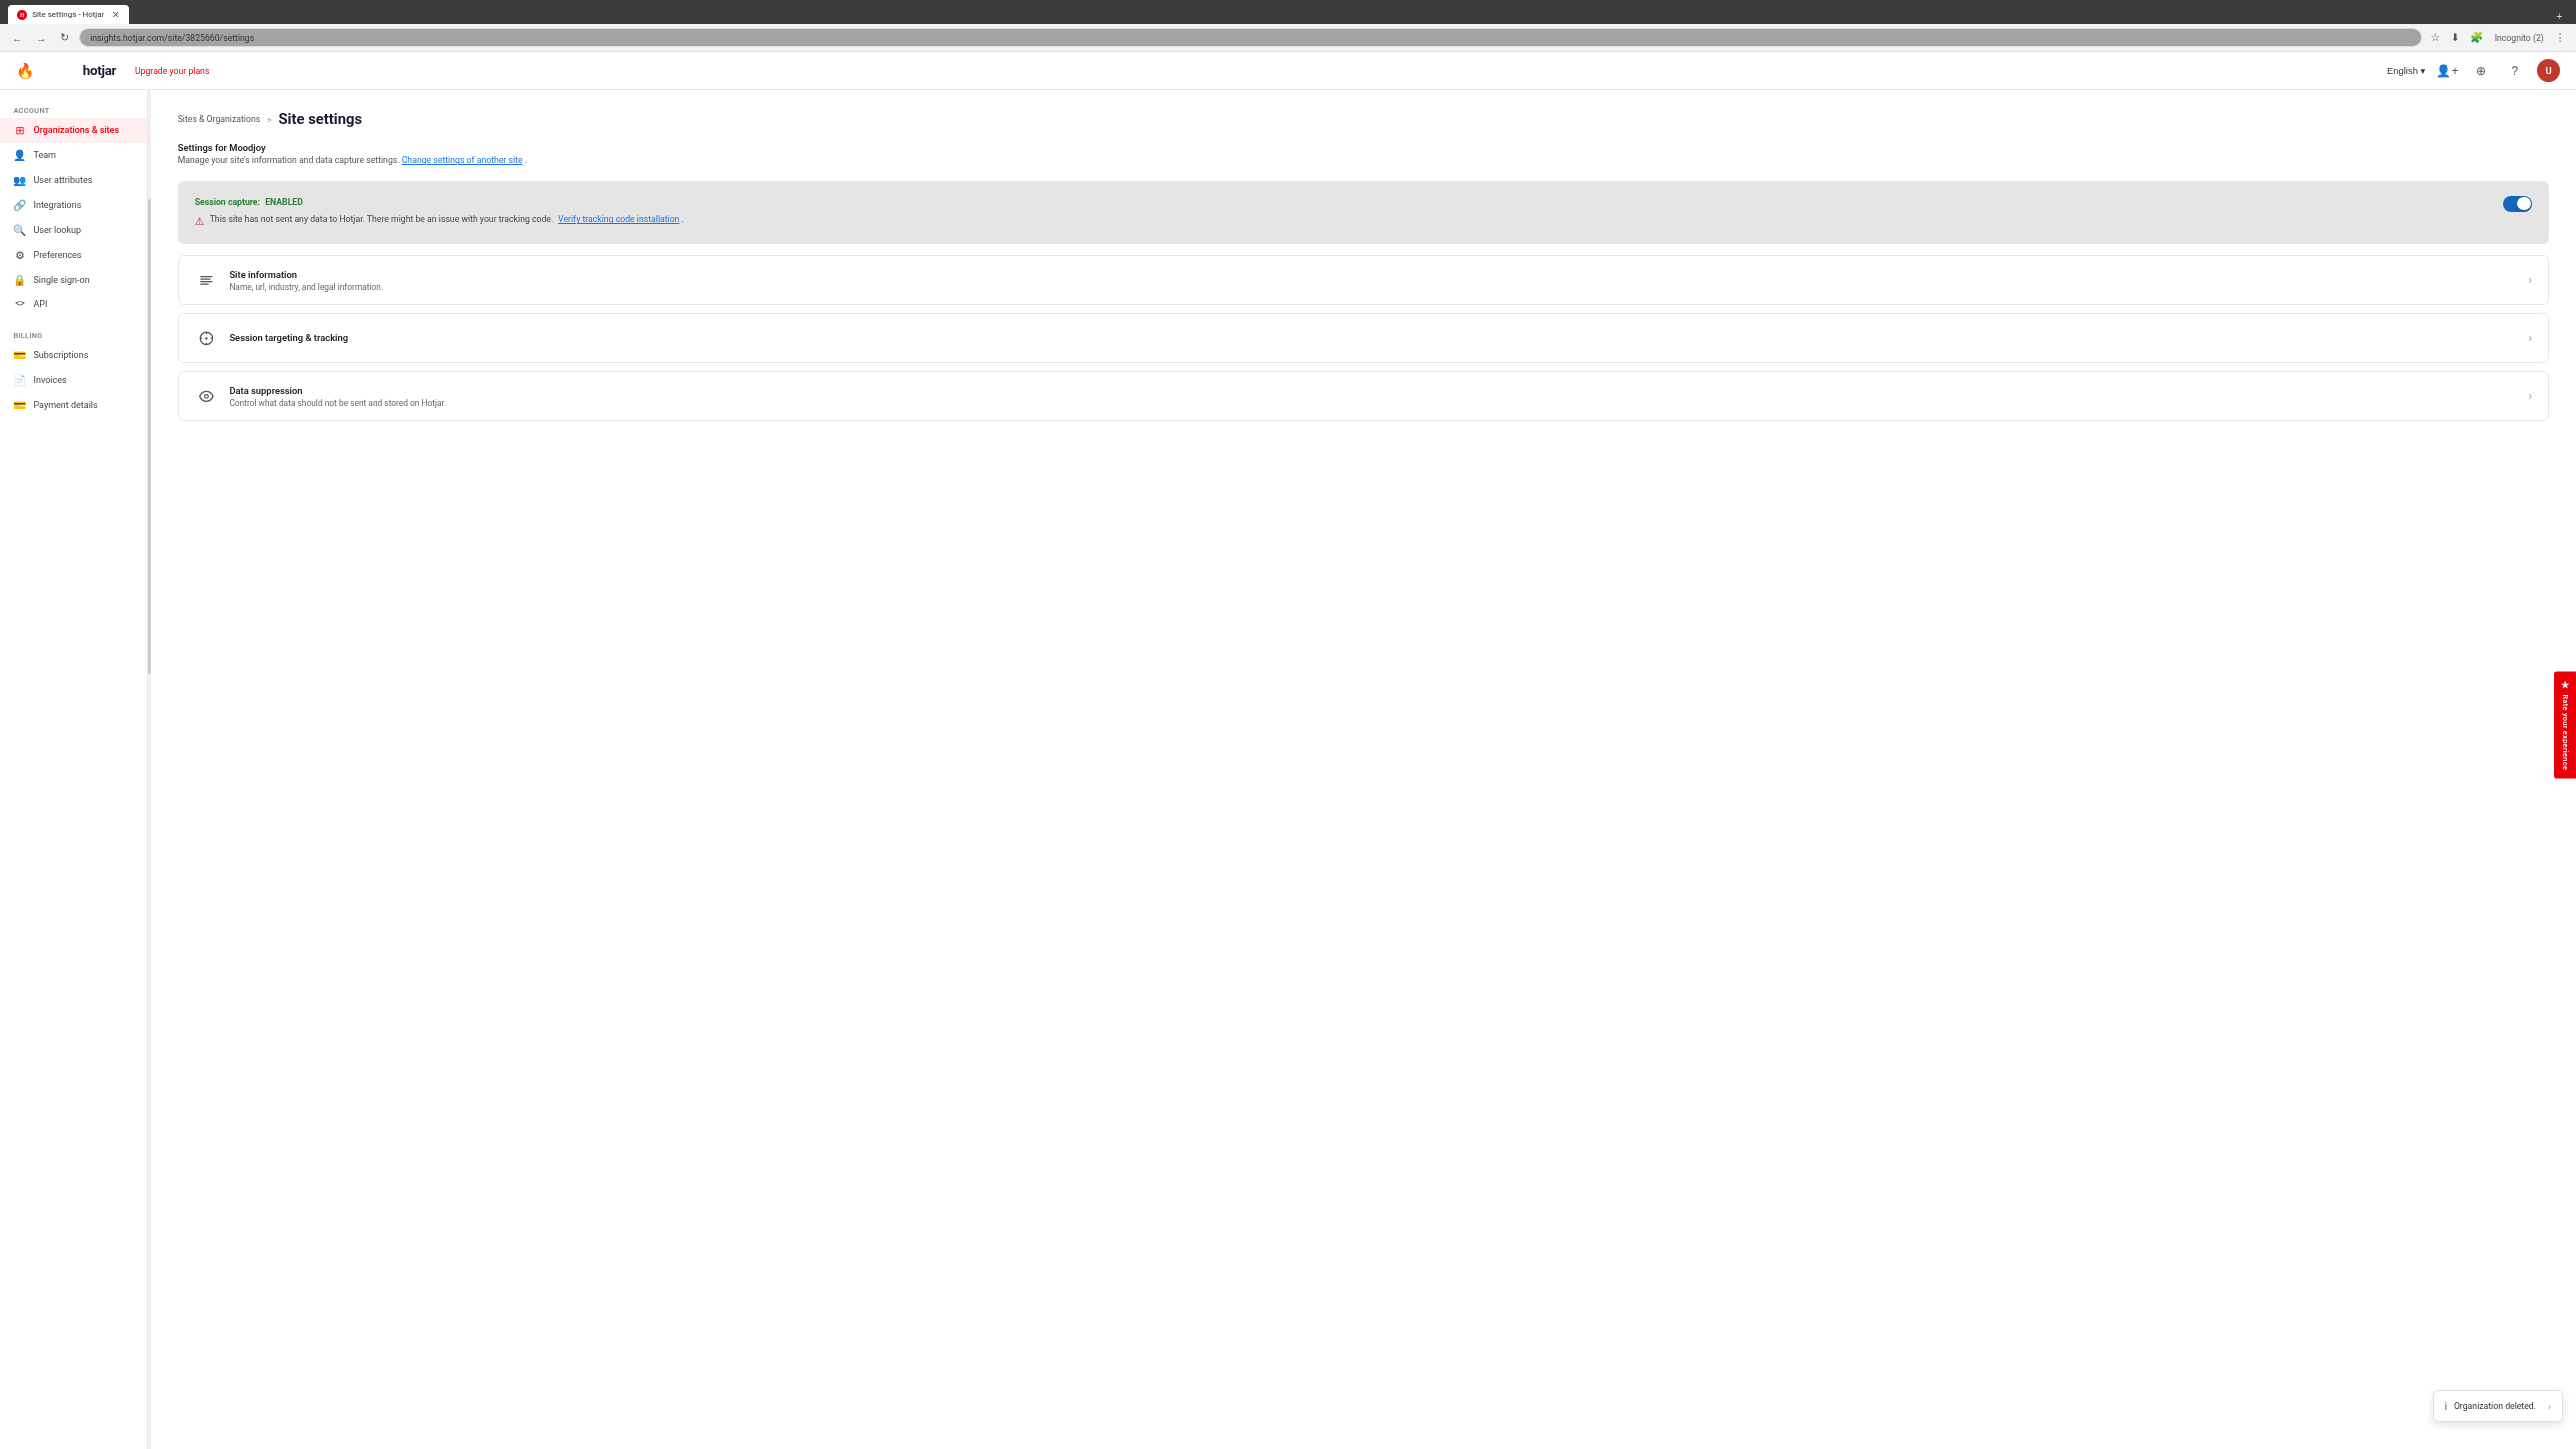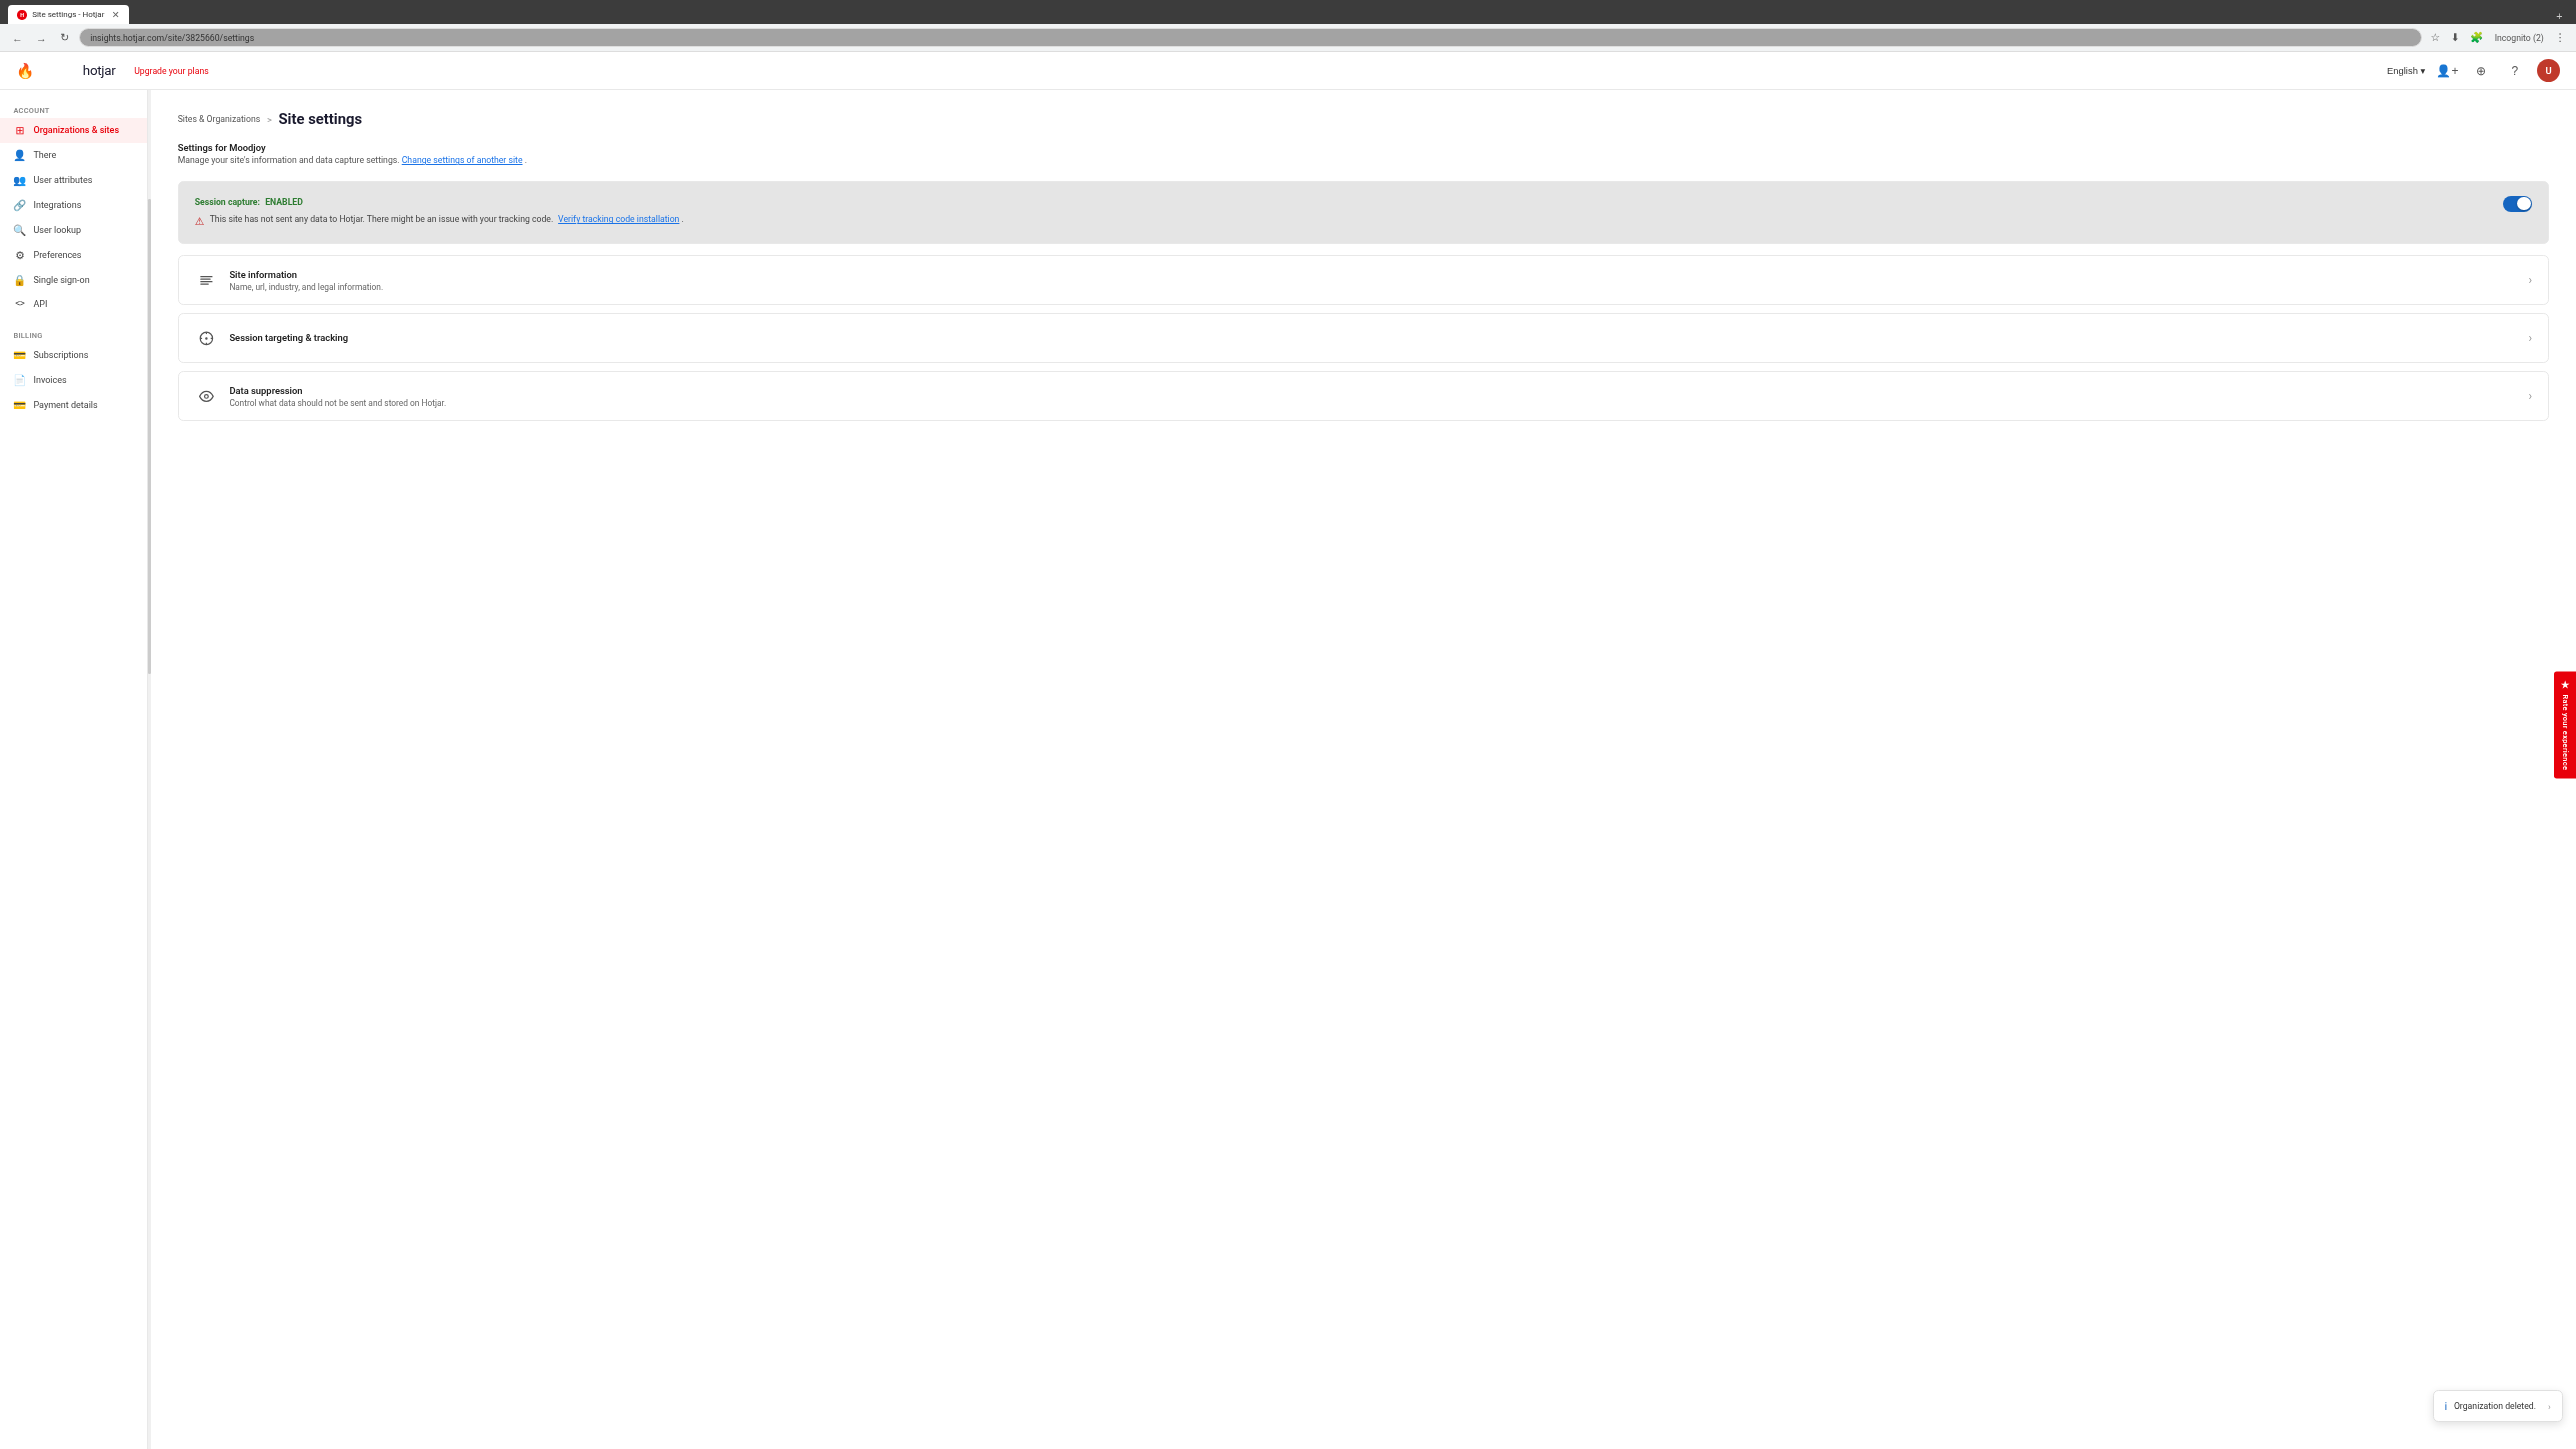--- a/index.html
+++ b/index.html
@@ -19,21 +19,21 @@
     .nav-actions { display: flex; gap: 5.4px; align-items: center; color: #555; }
     .nav-icon { font-size: 10.7px; cursor: pointer; padding: 2.7px; }
 
     
     .app-container { display: flex; flex-direction: column; flex: 1; overflow: hidden; }
 
     
     .app-header { background: #fff; border-bottom: 0.7px solid #e8e8e8; padding: 0 16px; display: flex; align-items: center; height: 38px; gap: 13.4px; }
     .logo { display: flex; align-items: center; gap: 5.4px; }
     .logo-icon { color: #e8000b; font-size: 14.8px; font-weight: bold; }
-    .logo-text { font-size: 13.4px; font-weight: 400; color: #1a1a2e; letter-spacing: -0.3px; padding-left: 43px; }
+    .logo-text { font-size: 13.4px; font-weight: 700; color: #1a1a2e; letter-spacing: -0.3px; padding-left: 43px; }
     .upgrade-link { color: #e8000b; font-size: 8.7px; text-decoration: none; margin-left: 5.4px; }
     .header-spacer { flex: 1; }
     .header-right { display: flex; align-items: center; gap: 10.7px; }
     .lang-btn { display: flex; align-items: center; gap: 2.7px; font-size: 9.4px; color: #333; cursor: pointer; border: none; background: none; }
     .header-icon-btn { background: none; border: none; cursor: pointer; color: #555; font-size: 12px; width: 23px; height: 23px; border-radius: 50%; display: flex; align-items: center; justify-content: center; }
     .user-avatar { width: 23px; height: 23px; border-radius: 50%; background: #c0392b; color: #fff; display: flex; align-items: center; justify-content: center; font-size: 9.4px; font-weight: 600; cursor: pointer; }
 
     
     .main-layout { display: flex; flex: 1; overflow: hidden; }
 
@@ -146,21 +146,21 @@
     <div class="sidebar-wrapper">
       <div class="sidebar">
         <div class="sidebar-section-label">Account</div>
 
         <div class="sidebar-item active">
           <span class="si-icon">⊞</span>
           <span>Organizations &amp; sites</span>
         </div>
         <div class="sidebar-item">
           <span class="si-icon">👤</span>
-          <span>There</span>
+          <span>Team</span>
         </div>
         <div class="sidebar-item">
           <span class="si-icon">👥</span>
           <span>User attributes</span>
         </div>
         <div class="sidebar-item">
           <span class="si-icon">🔗</span>
           <span>Integrations</span>
         </div>
         <div class="sidebar-item">

